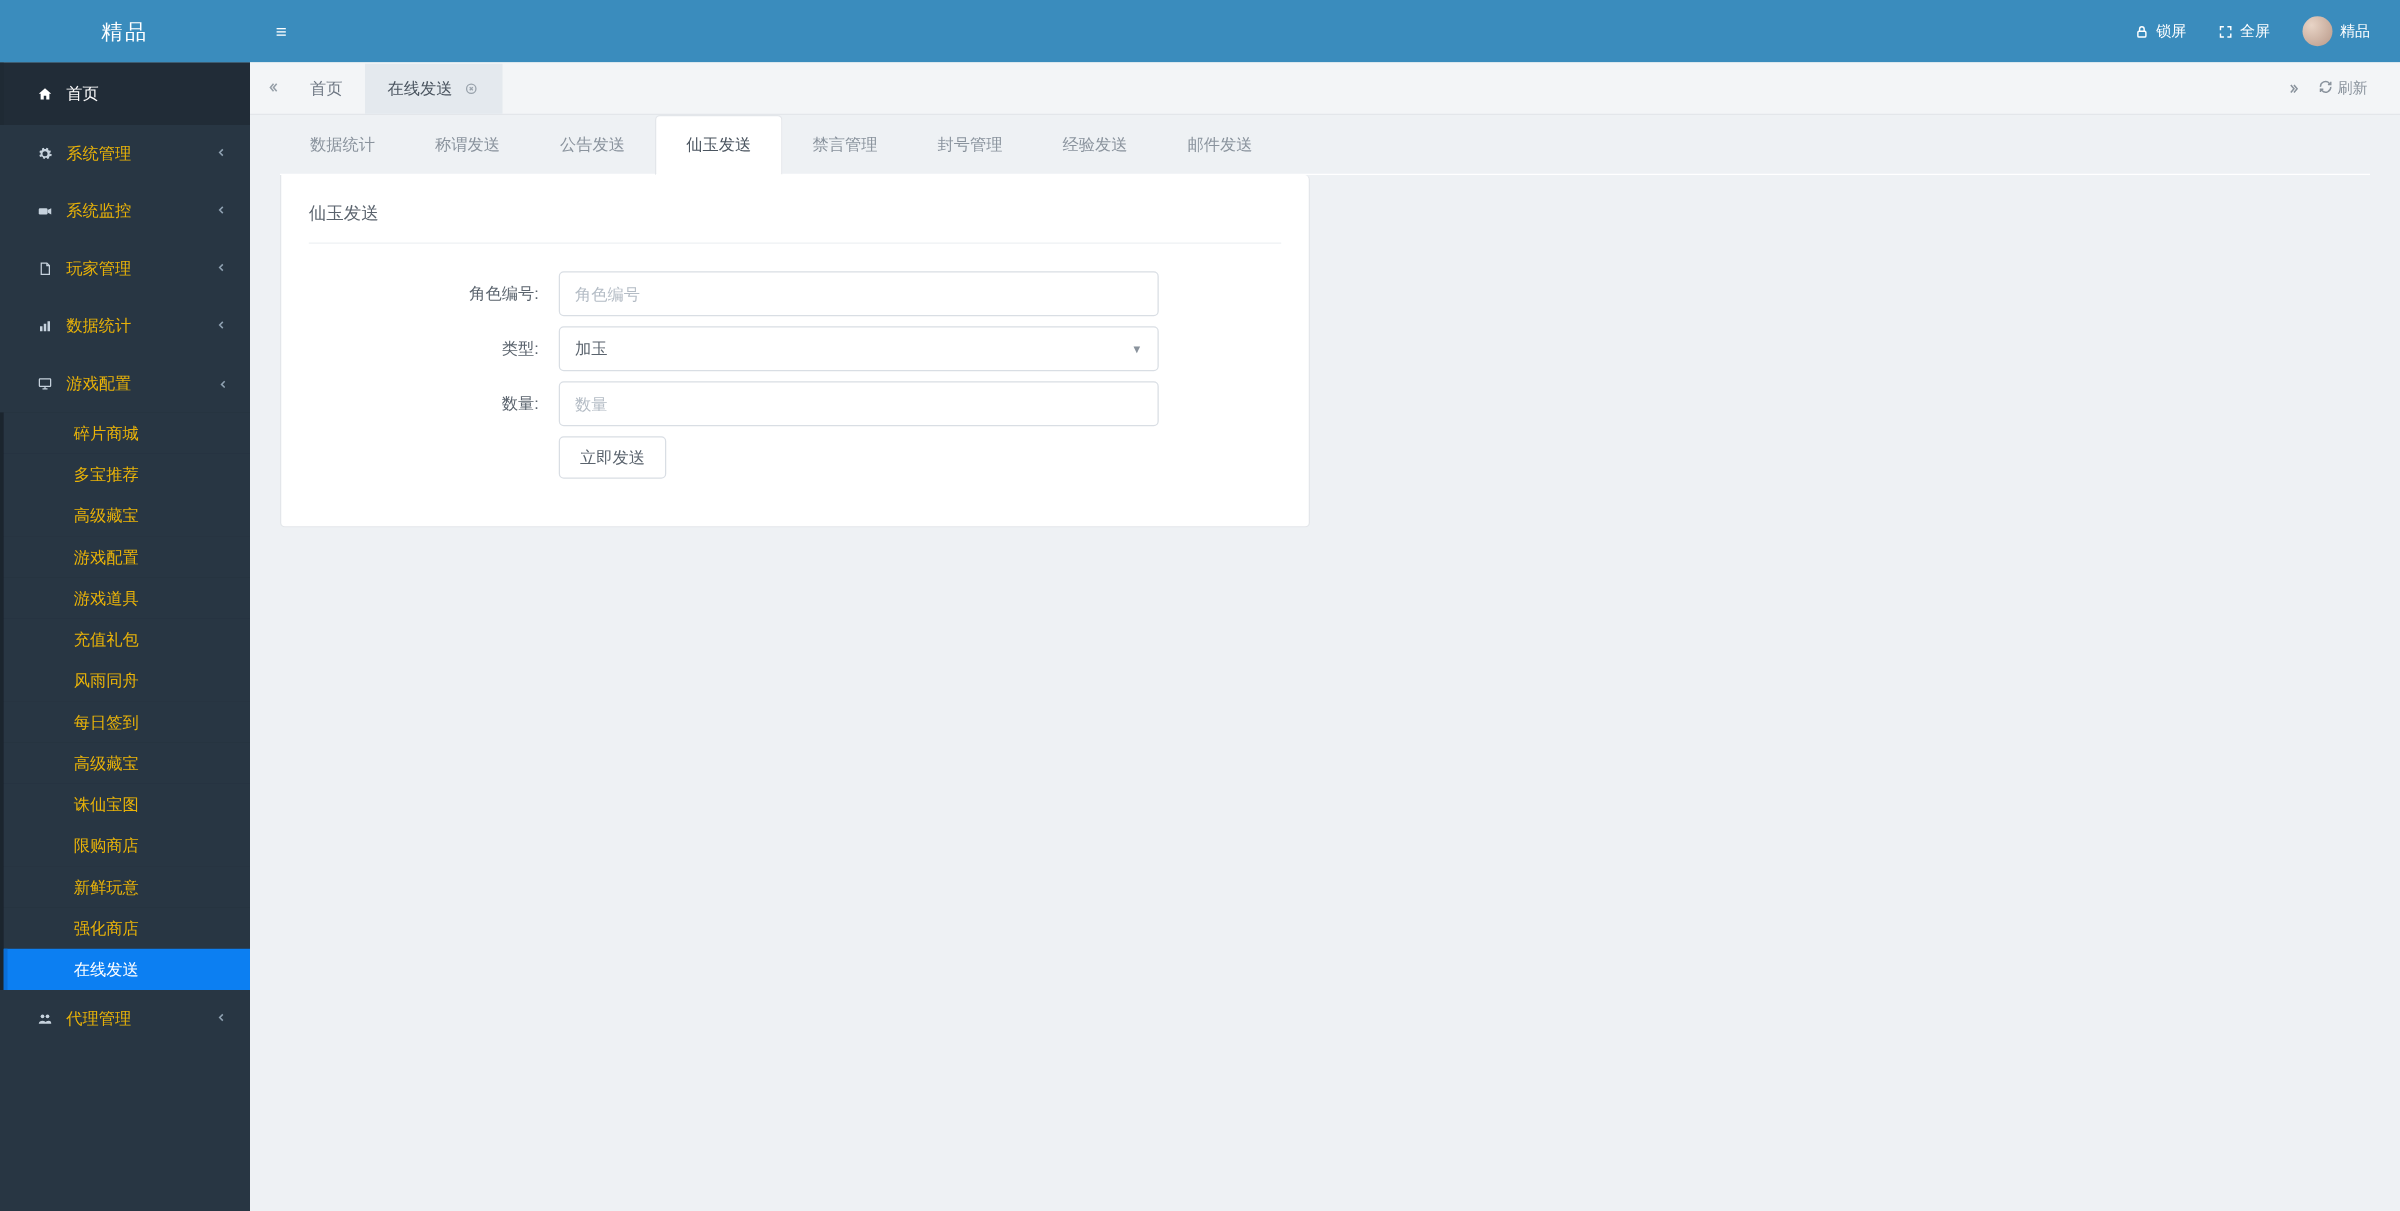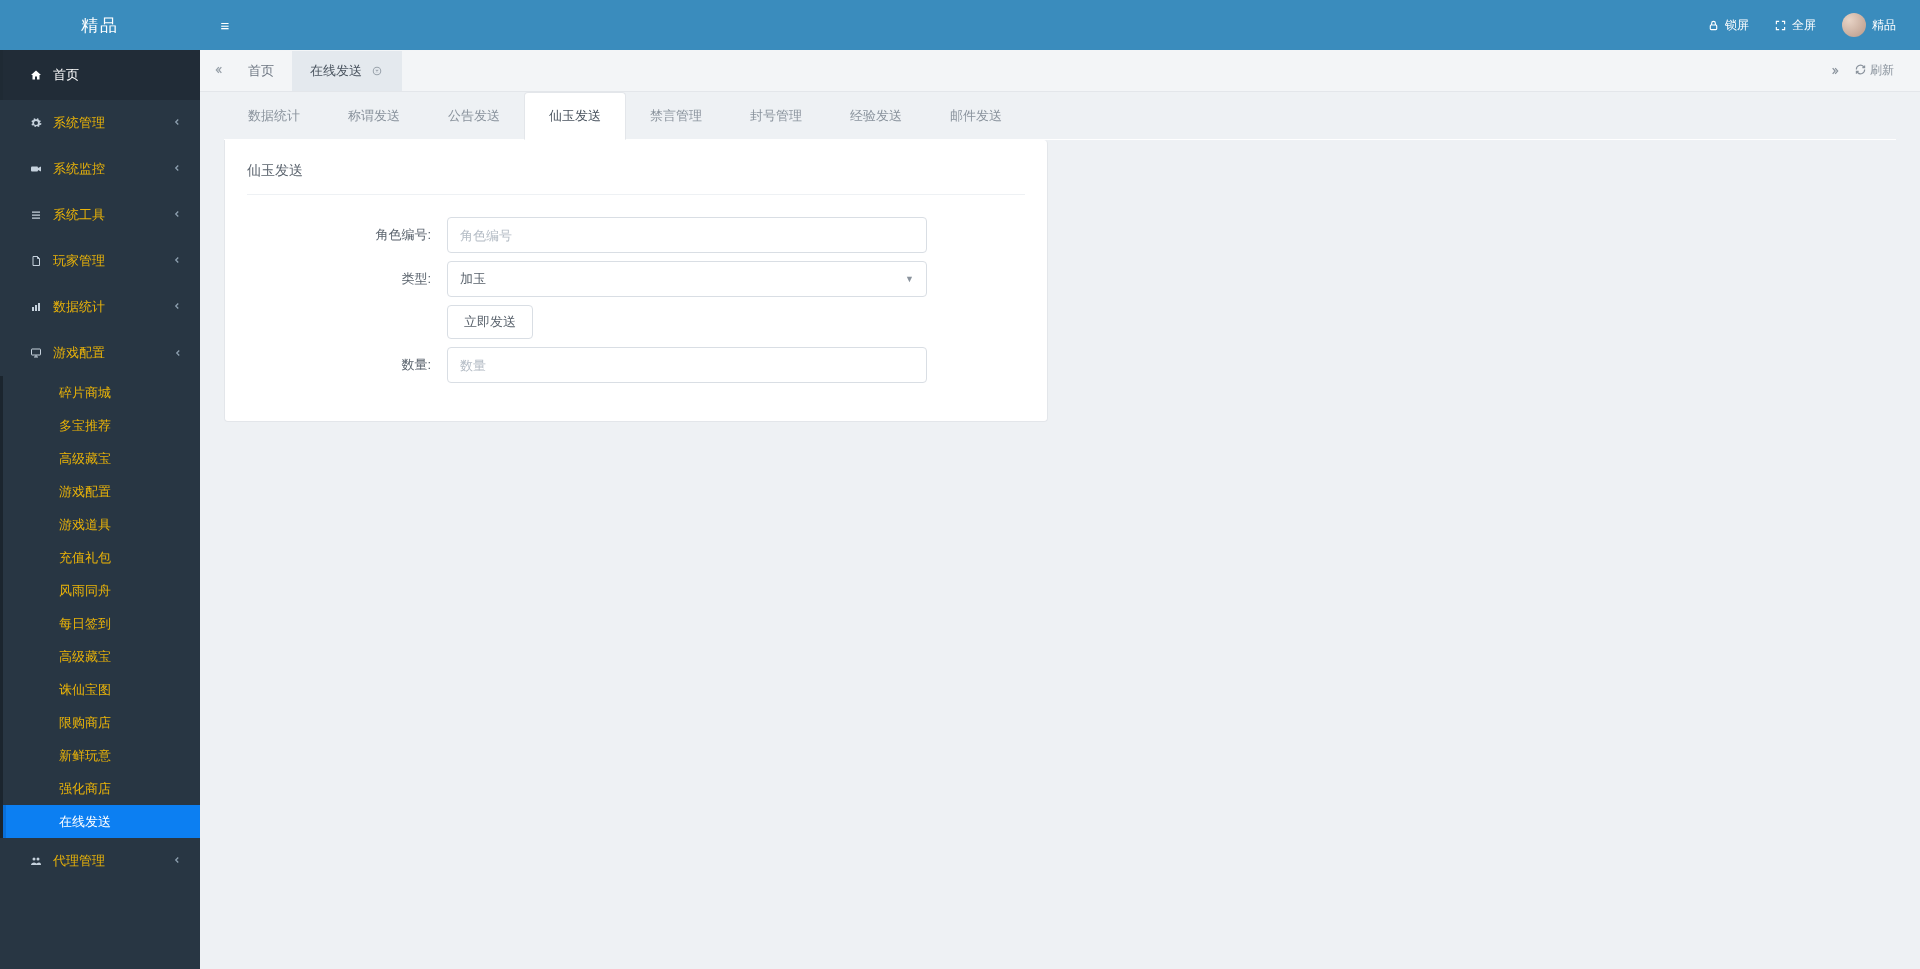--- a/index.html
+++ b/index.html
@@ -329,31 +329,20 @@
           </svg></span>
       </div>
       <div class="side-item">
         <span class="s-icon">
           <svg width="12" height="12" viewBox="0 0 24 24" fill="#c6d2dd">
             <rect x="2" y="7" width="14" height="10" rx="2"></rect>
             <path d="M16 10l6-3v10l-6-3z"></path>
           </svg>
         </span>
         <span>系统监控</span>
-        <span class="arrow"><svg width="10" height="10" viewBox="0 0 24 24" fill="none" stroke="#8fa1b1" stroke-width="3">
-            <path d="M15 6l-6 6 6 6"></path>
-          </svg></span>
-      </div>
-      <div class="side-item">
-        <span class="s-icon">
-          <svg width="12" height="12" viewBox="0 0 24 24" fill="none" stroke="#c6d2dd" stroke-width="2.5">
-            <path d="M4 6h16M4 12h16M4 18h16"></path>
-          </svg>
-        </span>
-        <span>系统工具</span>
         <span class="arrow"><svg width="10" height="10" viewBox="0 0 24 24" fill="none" stroke="#8fa1b1" stroke-width="3">
             <path d="M15 6l-6 6 6 6"></path>
           </svg></span>
       </div>
       <div class="side-item">
         <span class="s-icon">
           <svg width="12" height="12" viewBox="0 0 24 24" fill="none" stroke="#c6d2dd" stroke-width="2">
             <path d="M6 3h9l4 4v14H6z"></path>
             <path d="M15 3v4h4"></path>
           </svg>
@@ -490,27 +479,27 @@
         <div class="form-label">类型:</div>
         <div class="form-ctrl">
           <div class="fselect">
             <span>加玉</span>
             <span class="caret">▼</span>
           </div>
         </div>
       </div>
 
       <div class="form-row">
+        <div class="form-label">数量:</div>
+        <div class="form-ctrl">
+          <input class="finput" type="text" placeholder="数量" style="">
+        </div>
+      </div>
+
+      <div class="form-row">
         <div class="form-label"></div>
         <div class="form-ctrl" style="width:auto;">
           <button class="fbtn">立即发送</button>
         </div>
       </div>
-
-      <div class="form-row">
-        <div class="form-label">数量:</div>
-        <div class="form-ctrl">
-          <input class="finput" type="text" placeholder="数量" style="">
-        </div>
-      </div>
     </div>
   </div>
 </div>
 
 </body></html>

